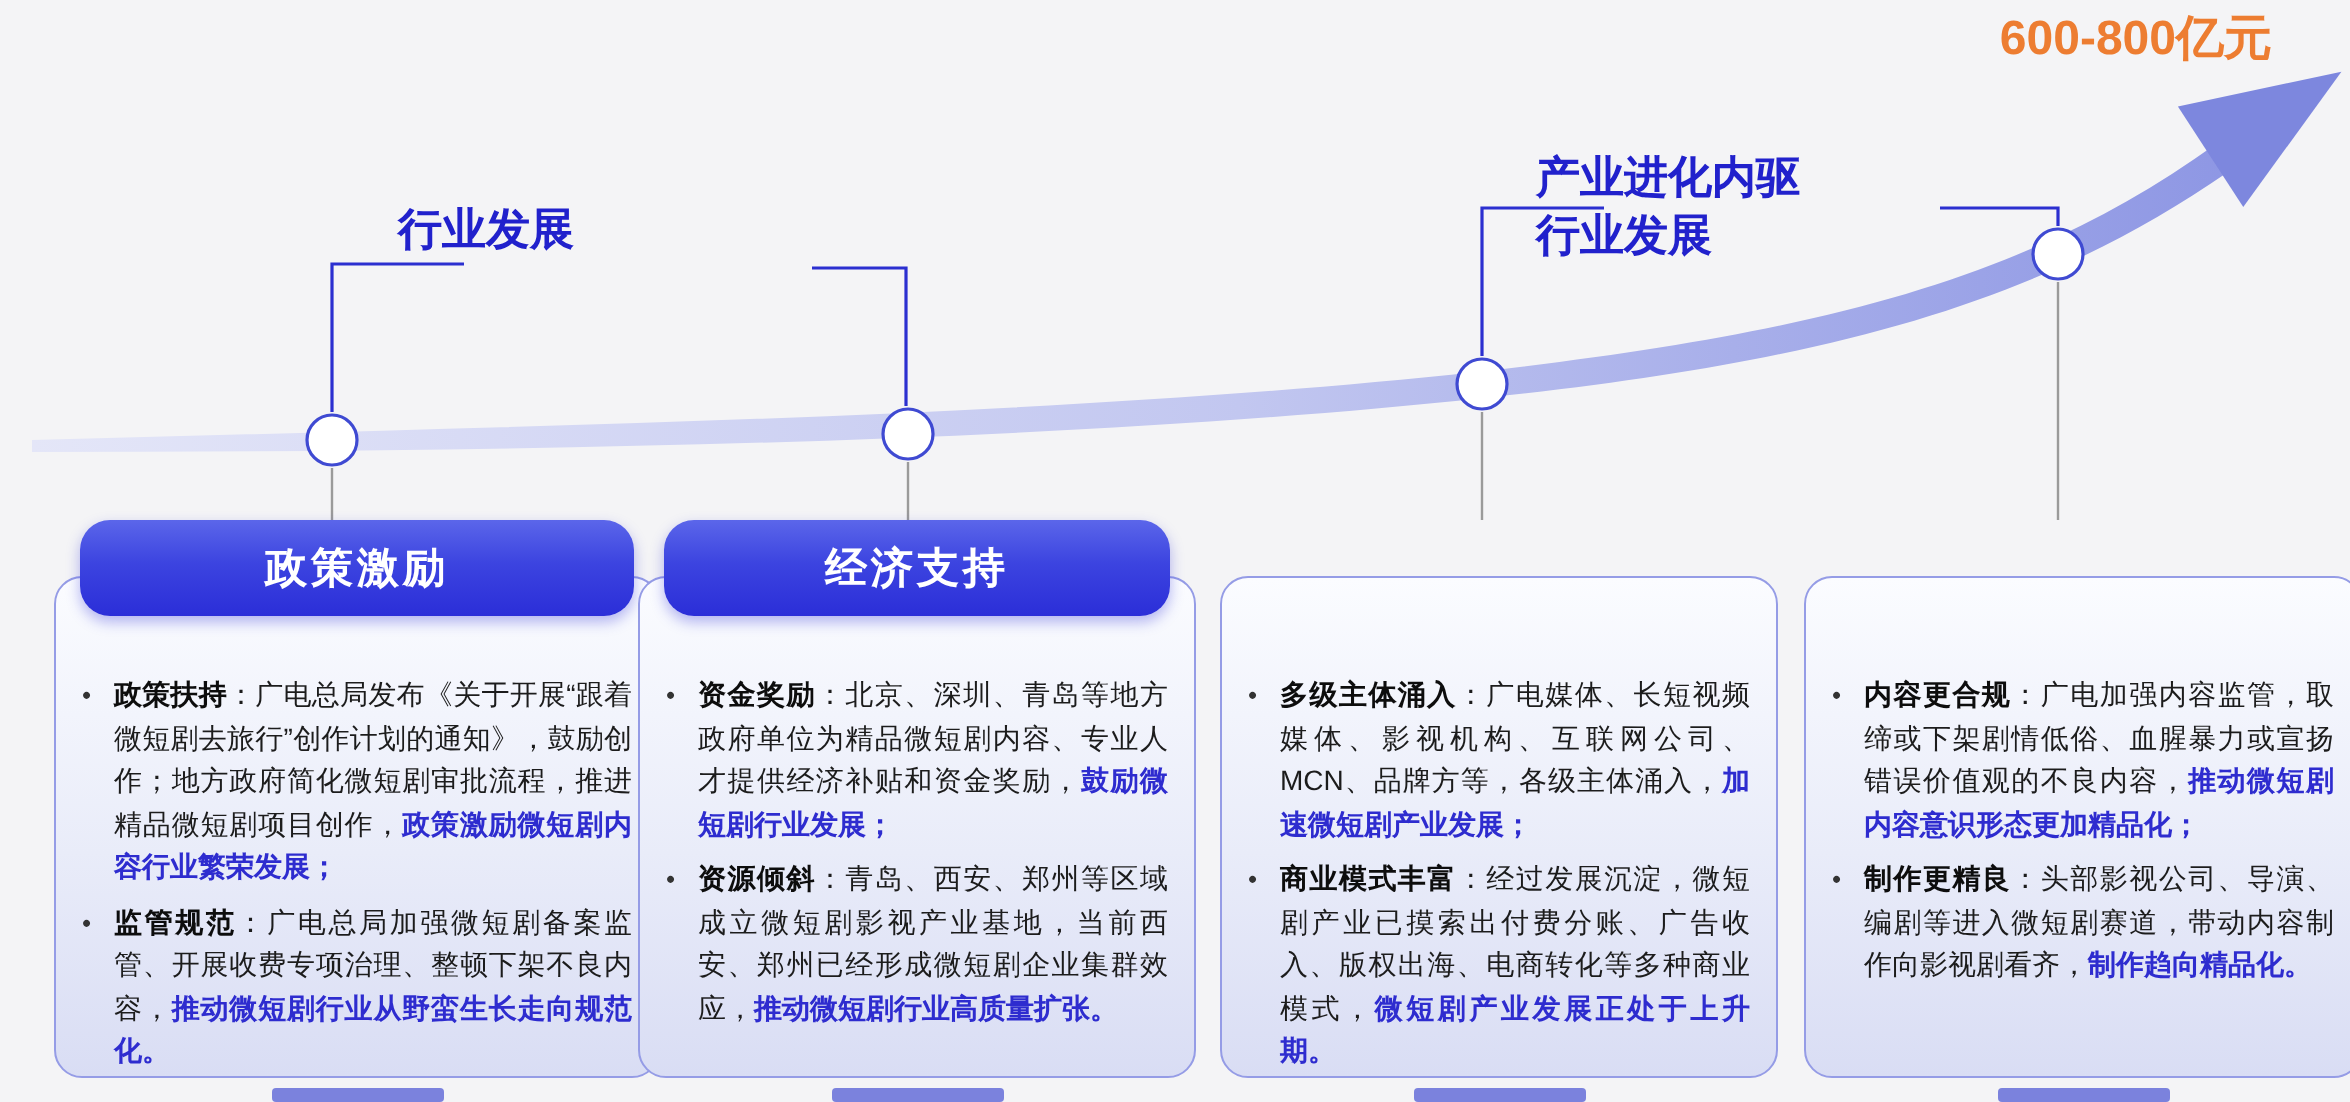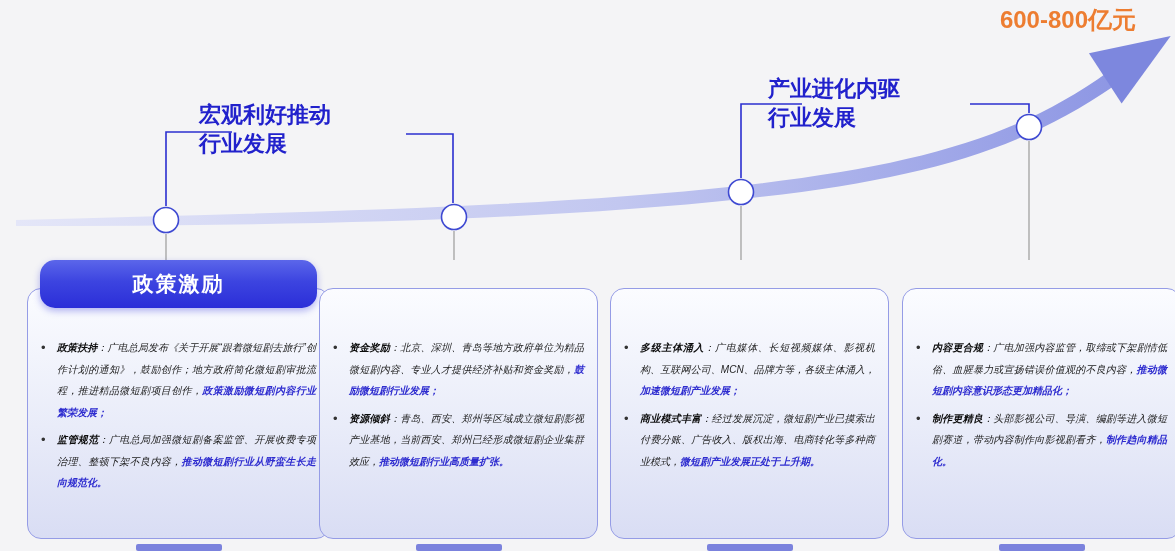--- a/index.html
+++ b/index.html
@@ -20,21 +20,21 @@
              display:flex;align-items:center;justify-content:center;
              background:linear-gradient(180deg,#5b66ea 0%,#3c44e0 45%,#2b2ed8 100%);
              border-radius:15px;color:#fff;font-size:21px;font-weight:bold;letter-spacing:2px;
              box-shadow:0 3px 7px rgba(43,46,216,.35);}
   .card-body{position:absolute;top:28px;left:0;right:0;bottom:6px;
              background:linear-gradient(180deg,#fbfcff 0%,#e9ecf9 55%,#d9ddf4 100%);
              border:1px solid #959ce6;border-radius:14px;
              padding:48px 13px 0 13px;box-sizing:border-box;}
   .bullet{display:flex;margin-bottom:6px;}
   .dot{width:16px;flex:0 0 16px;color:#333;font-size:13px;line-height:21.5px;}
-  .bullet p{flex:1;margin:0;font-size:10px;line-height:21.5px;color:#1c1c1c;text-align:justify;font-style:italic;}
+  .bullet p{flex:1;margin:0;font-size:14px;line-height:21.5px;color:#1c1c1c;text-align:justify;}
   .bullet b{color:#0d0d0d;}
   .hl{color:#2e2ccf;font-weight:bold;}
   .card-tab{position:absolute;left:50%;bottom:-6px;transform:translateX(-50%);
             width:86px;height:7px;background:#7b82dd;border-radius:2px;}
   .card-1{left:11px;padding-left:24px;} .card-2{left:303px;} .card-3{left:594px;} .card-4{left:886px;}
   .page-num{position:absolute;left:1122px;top:482px;font-size:16px;color:#8f8f8f;z-index:2;}
 </style>
 </head>
 <body>
 
@@ -74,21 +74,20 @@
       <circle cx="725" cy="192" r="12.5"></circle>
       <circle cx="1013" cy="127" r="12.5"></circle>
     </g>
   </svg>
 
   <div class="market">
     <div class="market-value">600-800亿元</div>
   </div>
 
   <div class="callout callout-1">
-    <div>宏观利好推动</div>
     <div>行业发展</div>
   </div>
   <div class="callout callout-2">
     <div>产业进化内驱</div>
     <div>行业发展</div>
   </div>
 
   <div class="card card-1">
     <div class="card-head">政策激励</div>
     <div class="card-body">
@@ -98,20 +97,21 @@
       </div>
       <div class="bullet">
         <span class="dot">•</span>
         <p><b>监管规范</b><span>：广电总局加强微短剧备案监管、开展收费专项治理、整顿下架不良内容，</span><span class="hl">推动微短剧行业从野蛮生长走向规范化。</span></p>
       </div>
     </div>
     <div class="card-tab"></div>
   </div>
 
   <div class="card card-2">
+    <div class="card-head">经济支持</div>
     <div class="card-body">
       <div class="bullet">
         <span class="dot">•</span>
         <p><b>资金奖励</b><span>：北京、深圳、青岛等地方政府单位为精品微短剧内容、专业人才提供经济补贴和资金奖励，</span><span class="hl">鼓励微短剧行业发展；</span></p>
       </div>
       <div class="bullet">
         <span class="dot">•</span>
         <p><b>资源倾斜</b><span>：青岛、西安、郑州等区域成立微短剧影视产业基地，当前西安、郑州已经形成微短剧企业集群效应，</span><span class="hl">推动微短剧行业高质量扩张。</span></p>
       </div>
     </div>

